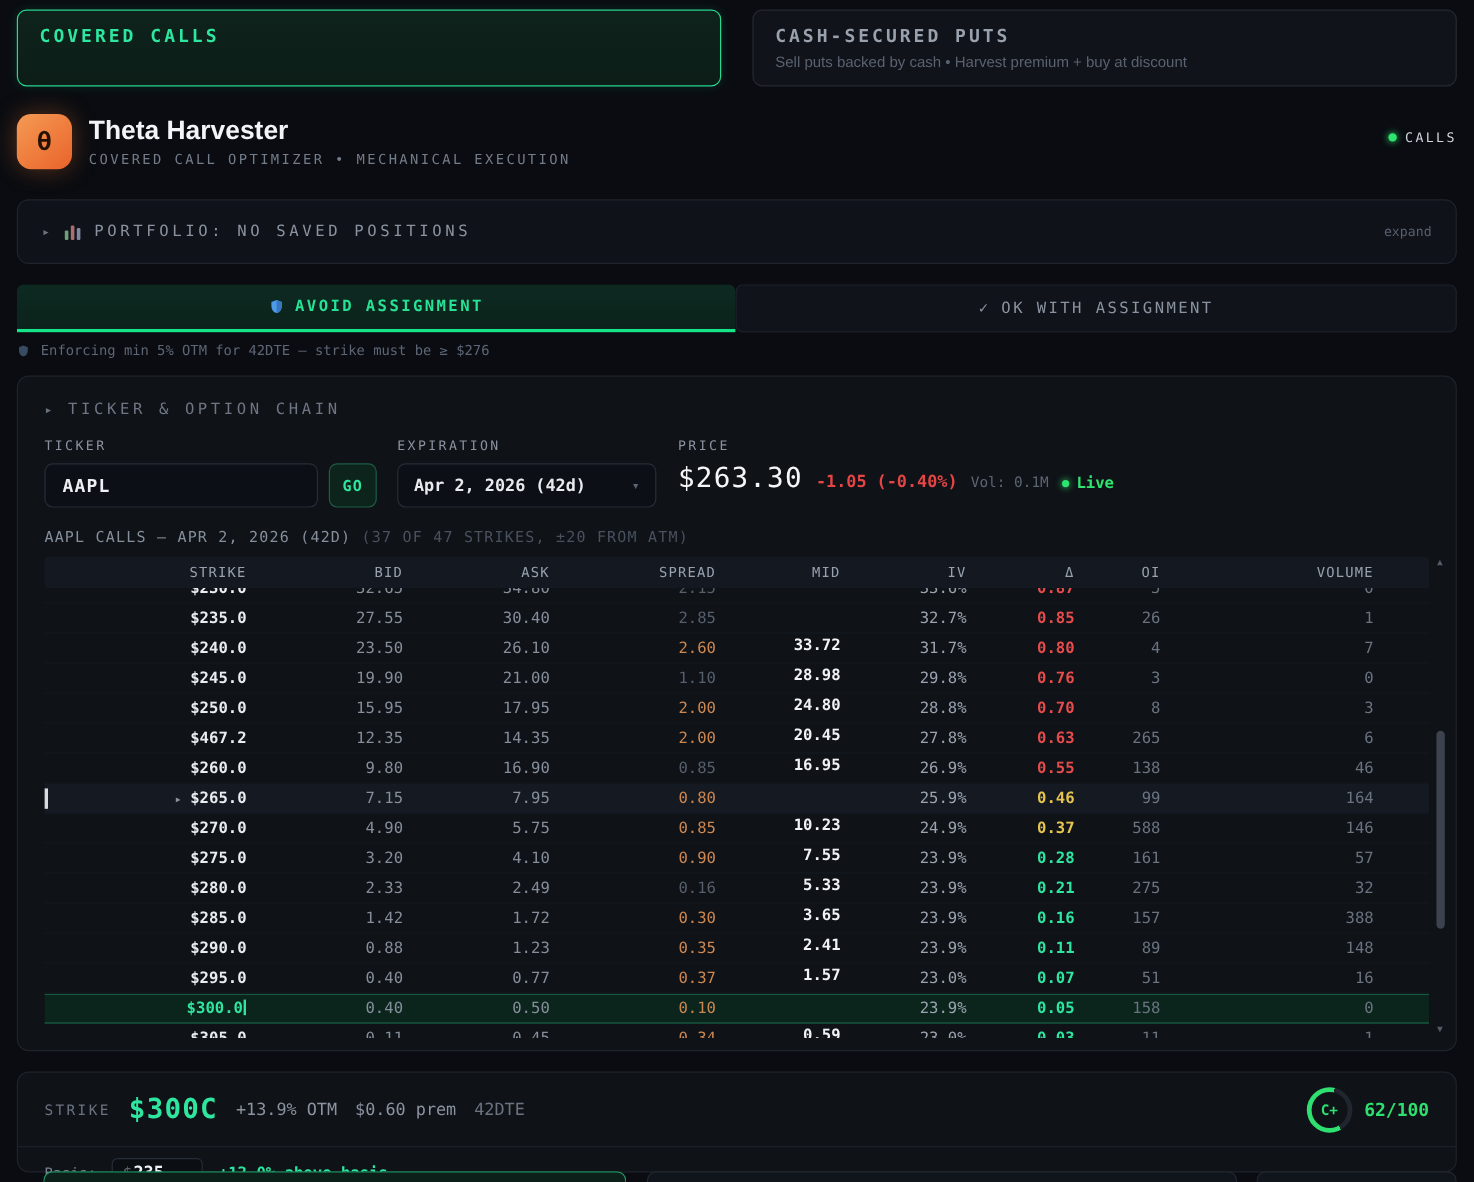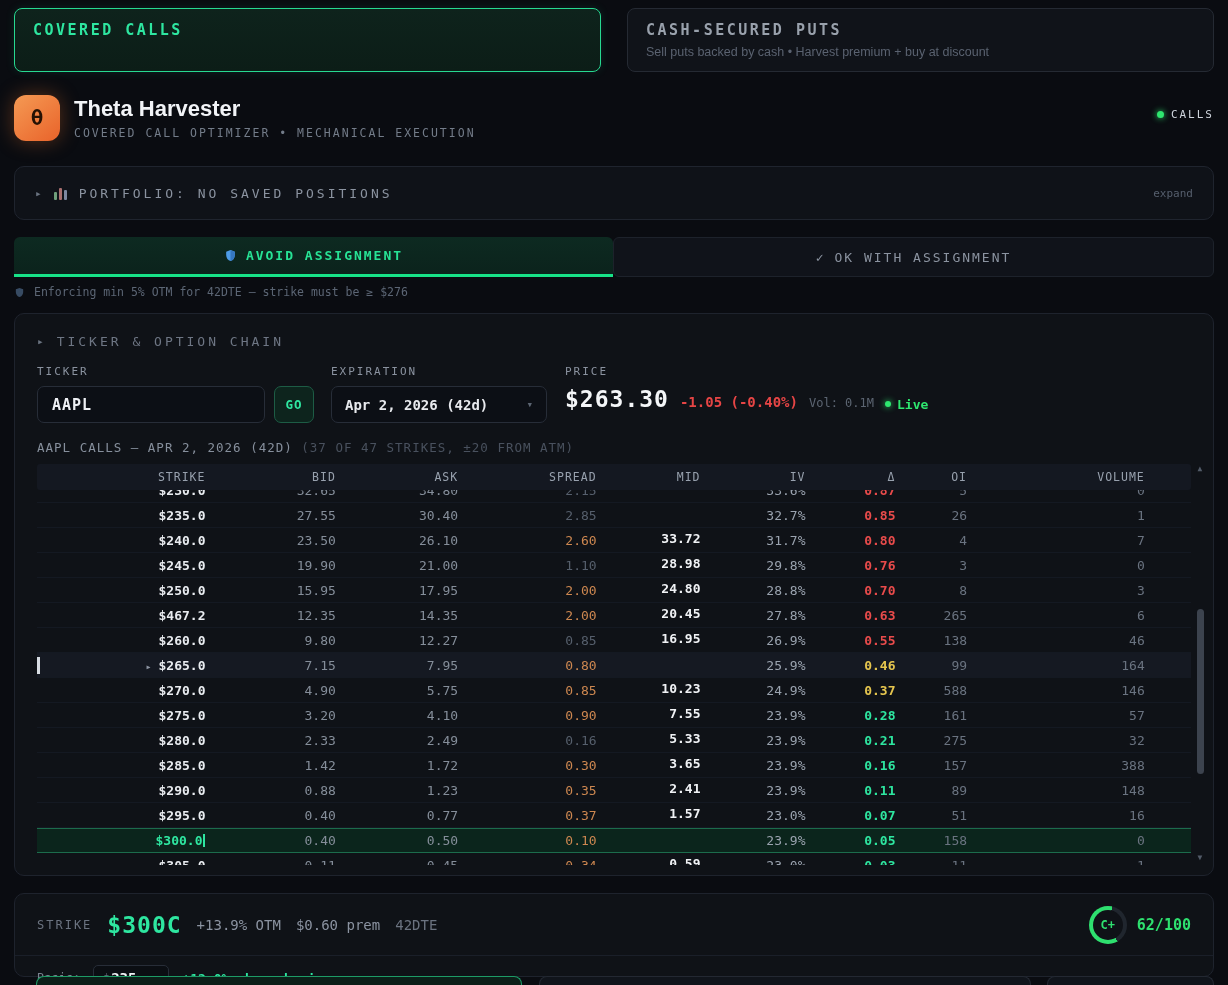--- a/index.html
+++ b/index.html
@@ -58,21 +58,21 @@
   .t-input { width:228px; height:37px; background:#0c0f15; border:1px solid #272d38; border-radius:7px; color:#eef0f4;
     font-family:"DejaVu Sans Mono", monospace; font-size:15px; font-weight:bold; letter-spacing:1px; padding:0 14px; outline:none; }
   .go-btn { width:40px; height:37px; margin-left:9px; background:#0d241d; border:1px solid #1d5c45; border-radius:7px;
     color:#2ee6a0; font-size:12.5px; font-weight:bold; letter-spacing:1px; cursor:pointer; font-family:"DejaVu Sans Mono", monospace; }
   .exp-col { margin-left:17px; }
   .exp-select { width:216px; height:37px; background:#0c0f15; border:1px solid #272d38; border-radius:7px; display:flex;
     align-items:center; padding:0 13px; font-size:14px; font-weight:bold; color:#e8eaee; cursor:pointer; }
   .exp-chevron { margin-left:auto; color:#5c6572; font-size:11px; }
   .price-col { margin-left:18px; }
   .price-line { display:flex; align-items:baseline; gap:11px; margin-top:3px; }
-  .price-val { font-size:23px; font-weight:bold; color:#f4f6f8; letter-spacing:1px; }
+  .price-val { font-size:23px; font-weight:normal; color:#f4f6f8; letter-spacing:1px; }
   .price-chg { font-size:14px; font-weight:bold; color:#e64545; }
   .price-vol { font-size:12px; color:#5c6572; }
   .live { display:flex; align-items:center; gap:6px; font-size:13px; font-weight:bold; color:#2ee66f; }
   .live .dot{ width:6px; height:6px; }
 
   .chain-caption { margin-top:17px; font-size:12.5px; letter-spacing:1px; color:#868f9c; }
   .chain-caption .sub { color:#49515e; }
 
   
   .tbl { margin-top:9px; position:relative; }
@@ -306,21 +306,21 @@
             <div class="c-spread warn">2.00</div>
             <div class="c-mid">13.35</div>
             <div class="c-iv">27.8%</div>
             <div class="c-delta high">0.63</div>
             <div class="c-oi">265</div>
             <div class="c-vol">6</div>
           </div>
           <div class="tr">
             <div class="c-strike">$260.0</div>
             <div class="c-bid">9.80</div>
-            <div class="c-ask">12.27</div>
+            <div class="c-ask">16.90</div>
             <div class="c-spread dim">0.85</div>
             <div class="c-mid">10.23</div>
             <div class="c-iv">26.9%</div>
             <div class="c-delta high">0.55</div>
             <div class="c-oi">138</div>
             <div class="c-vol">46</div>
           </div>
           <div class="tr atm">
             <div class="c-strike"><span class="atm-marker">▸</span>$265.0</div>
             <div class="c-bid">7.15</div>

